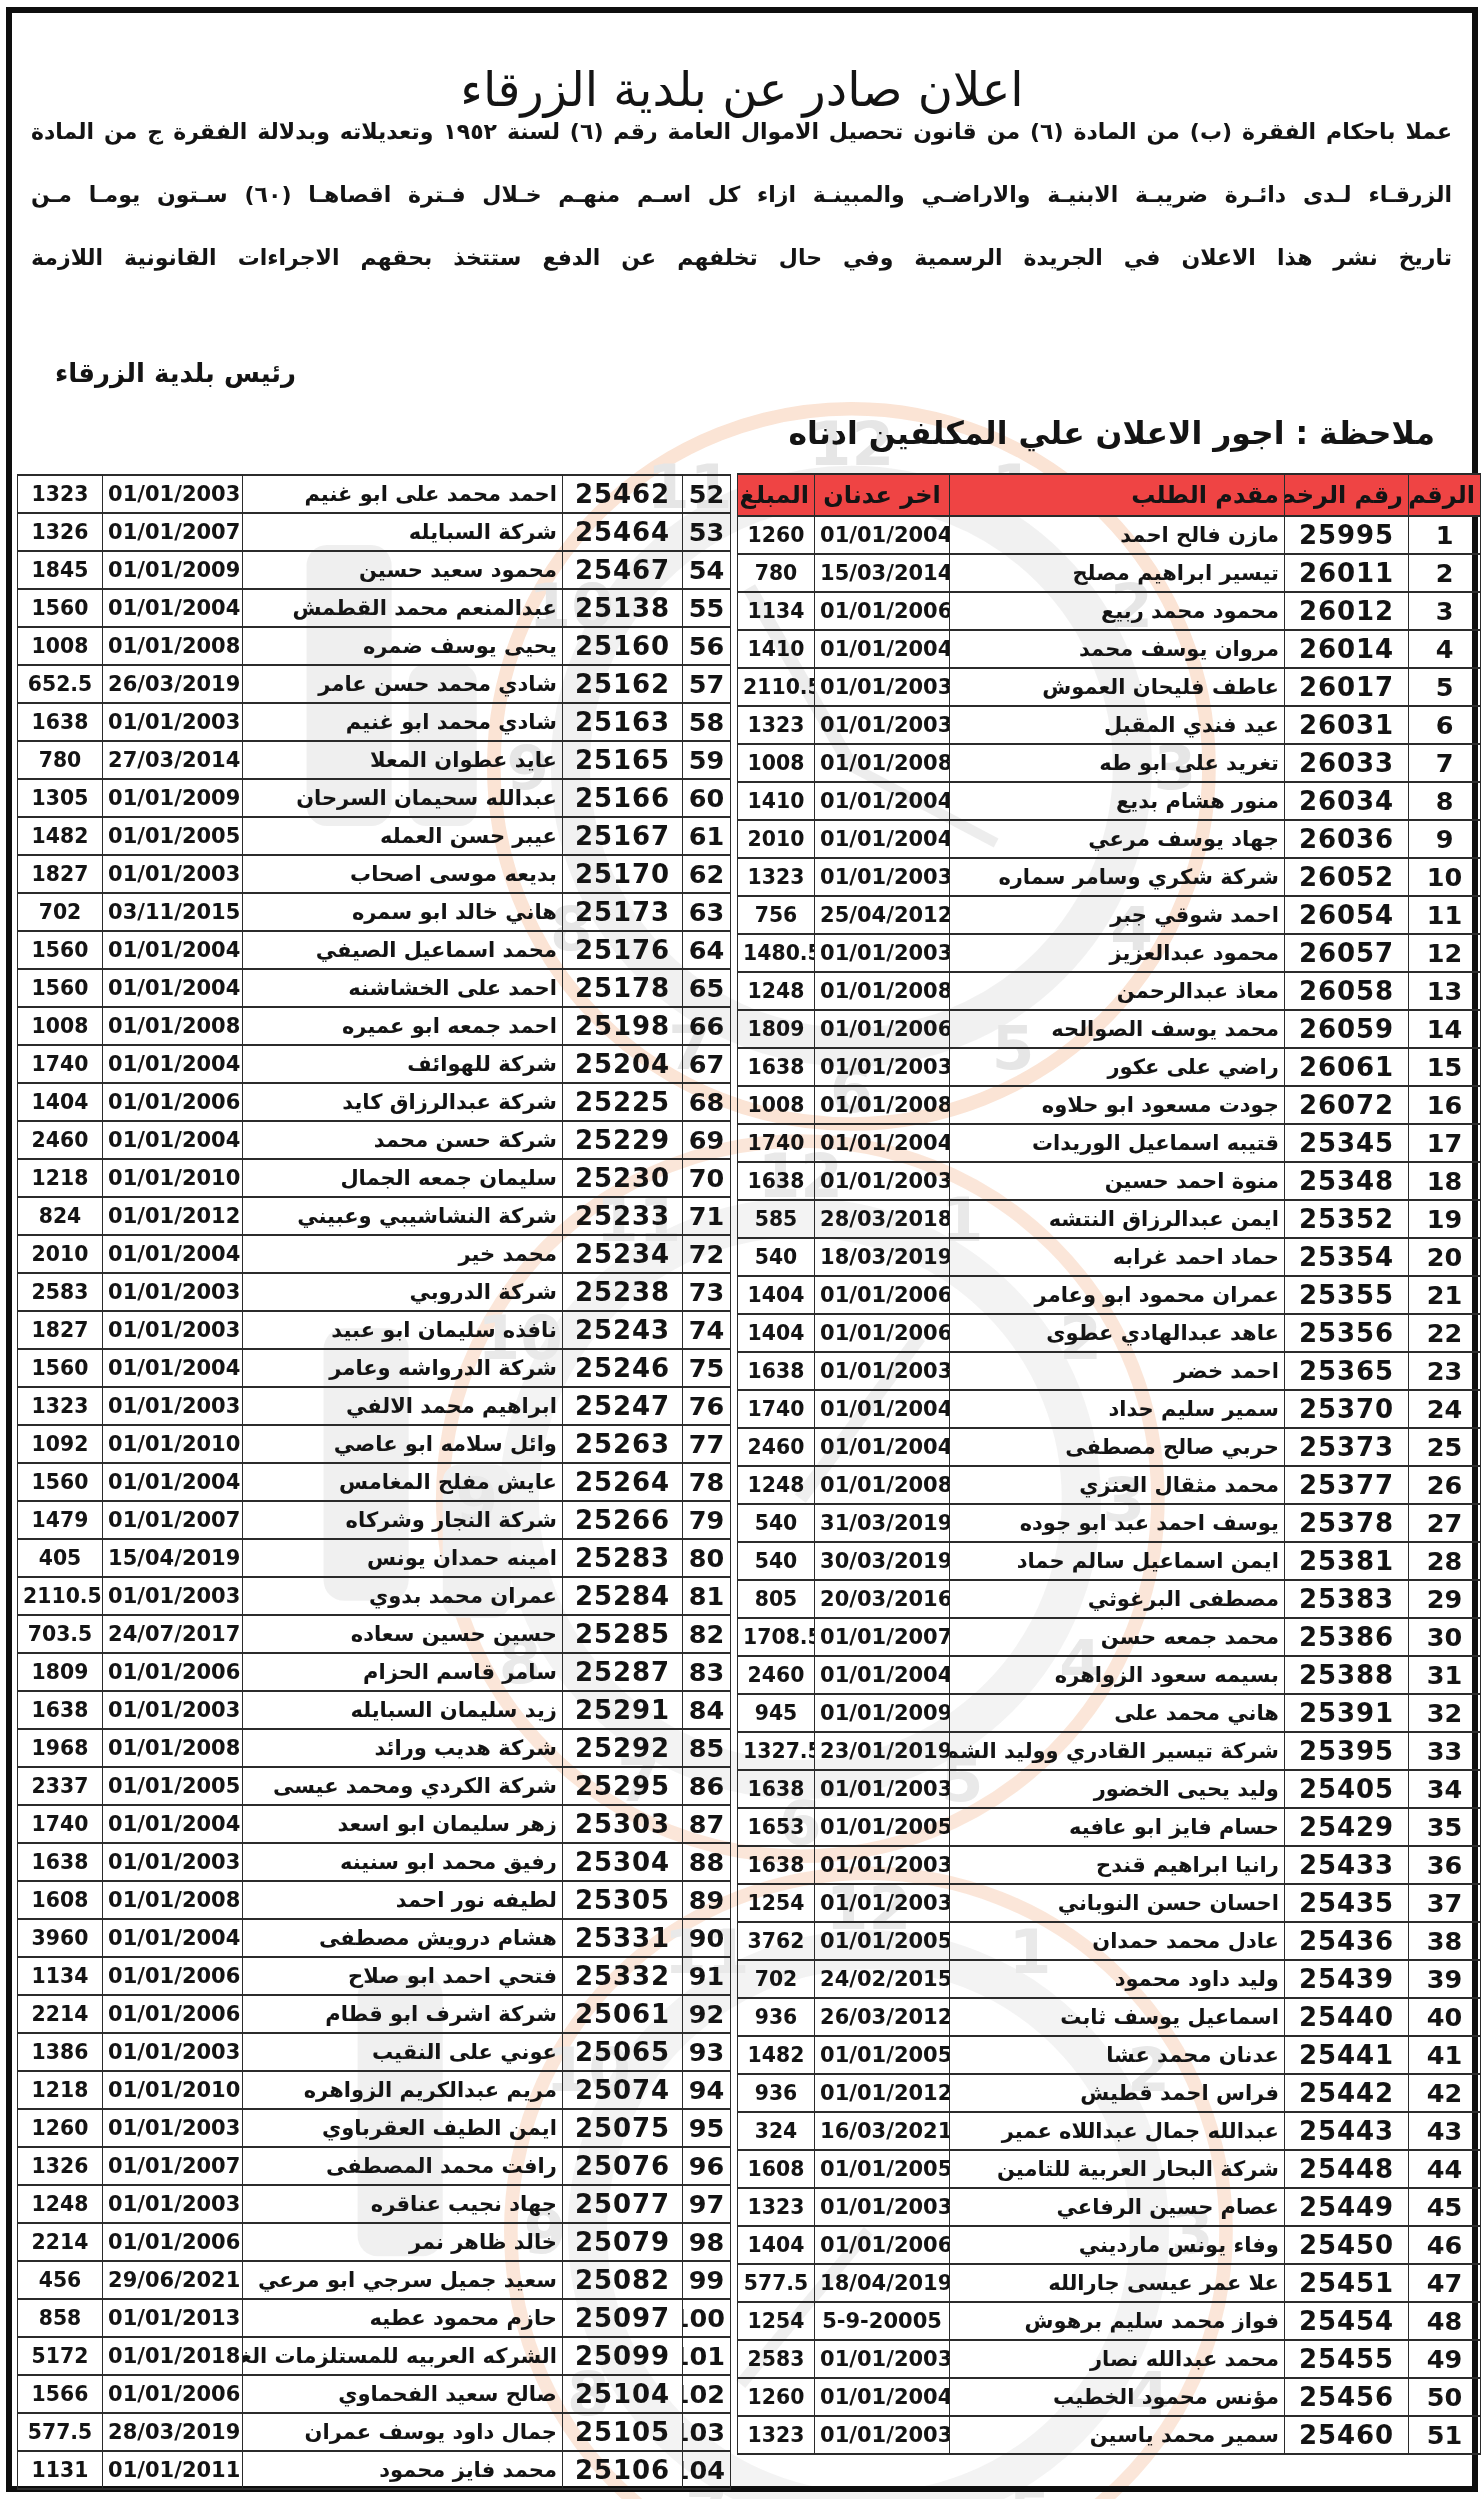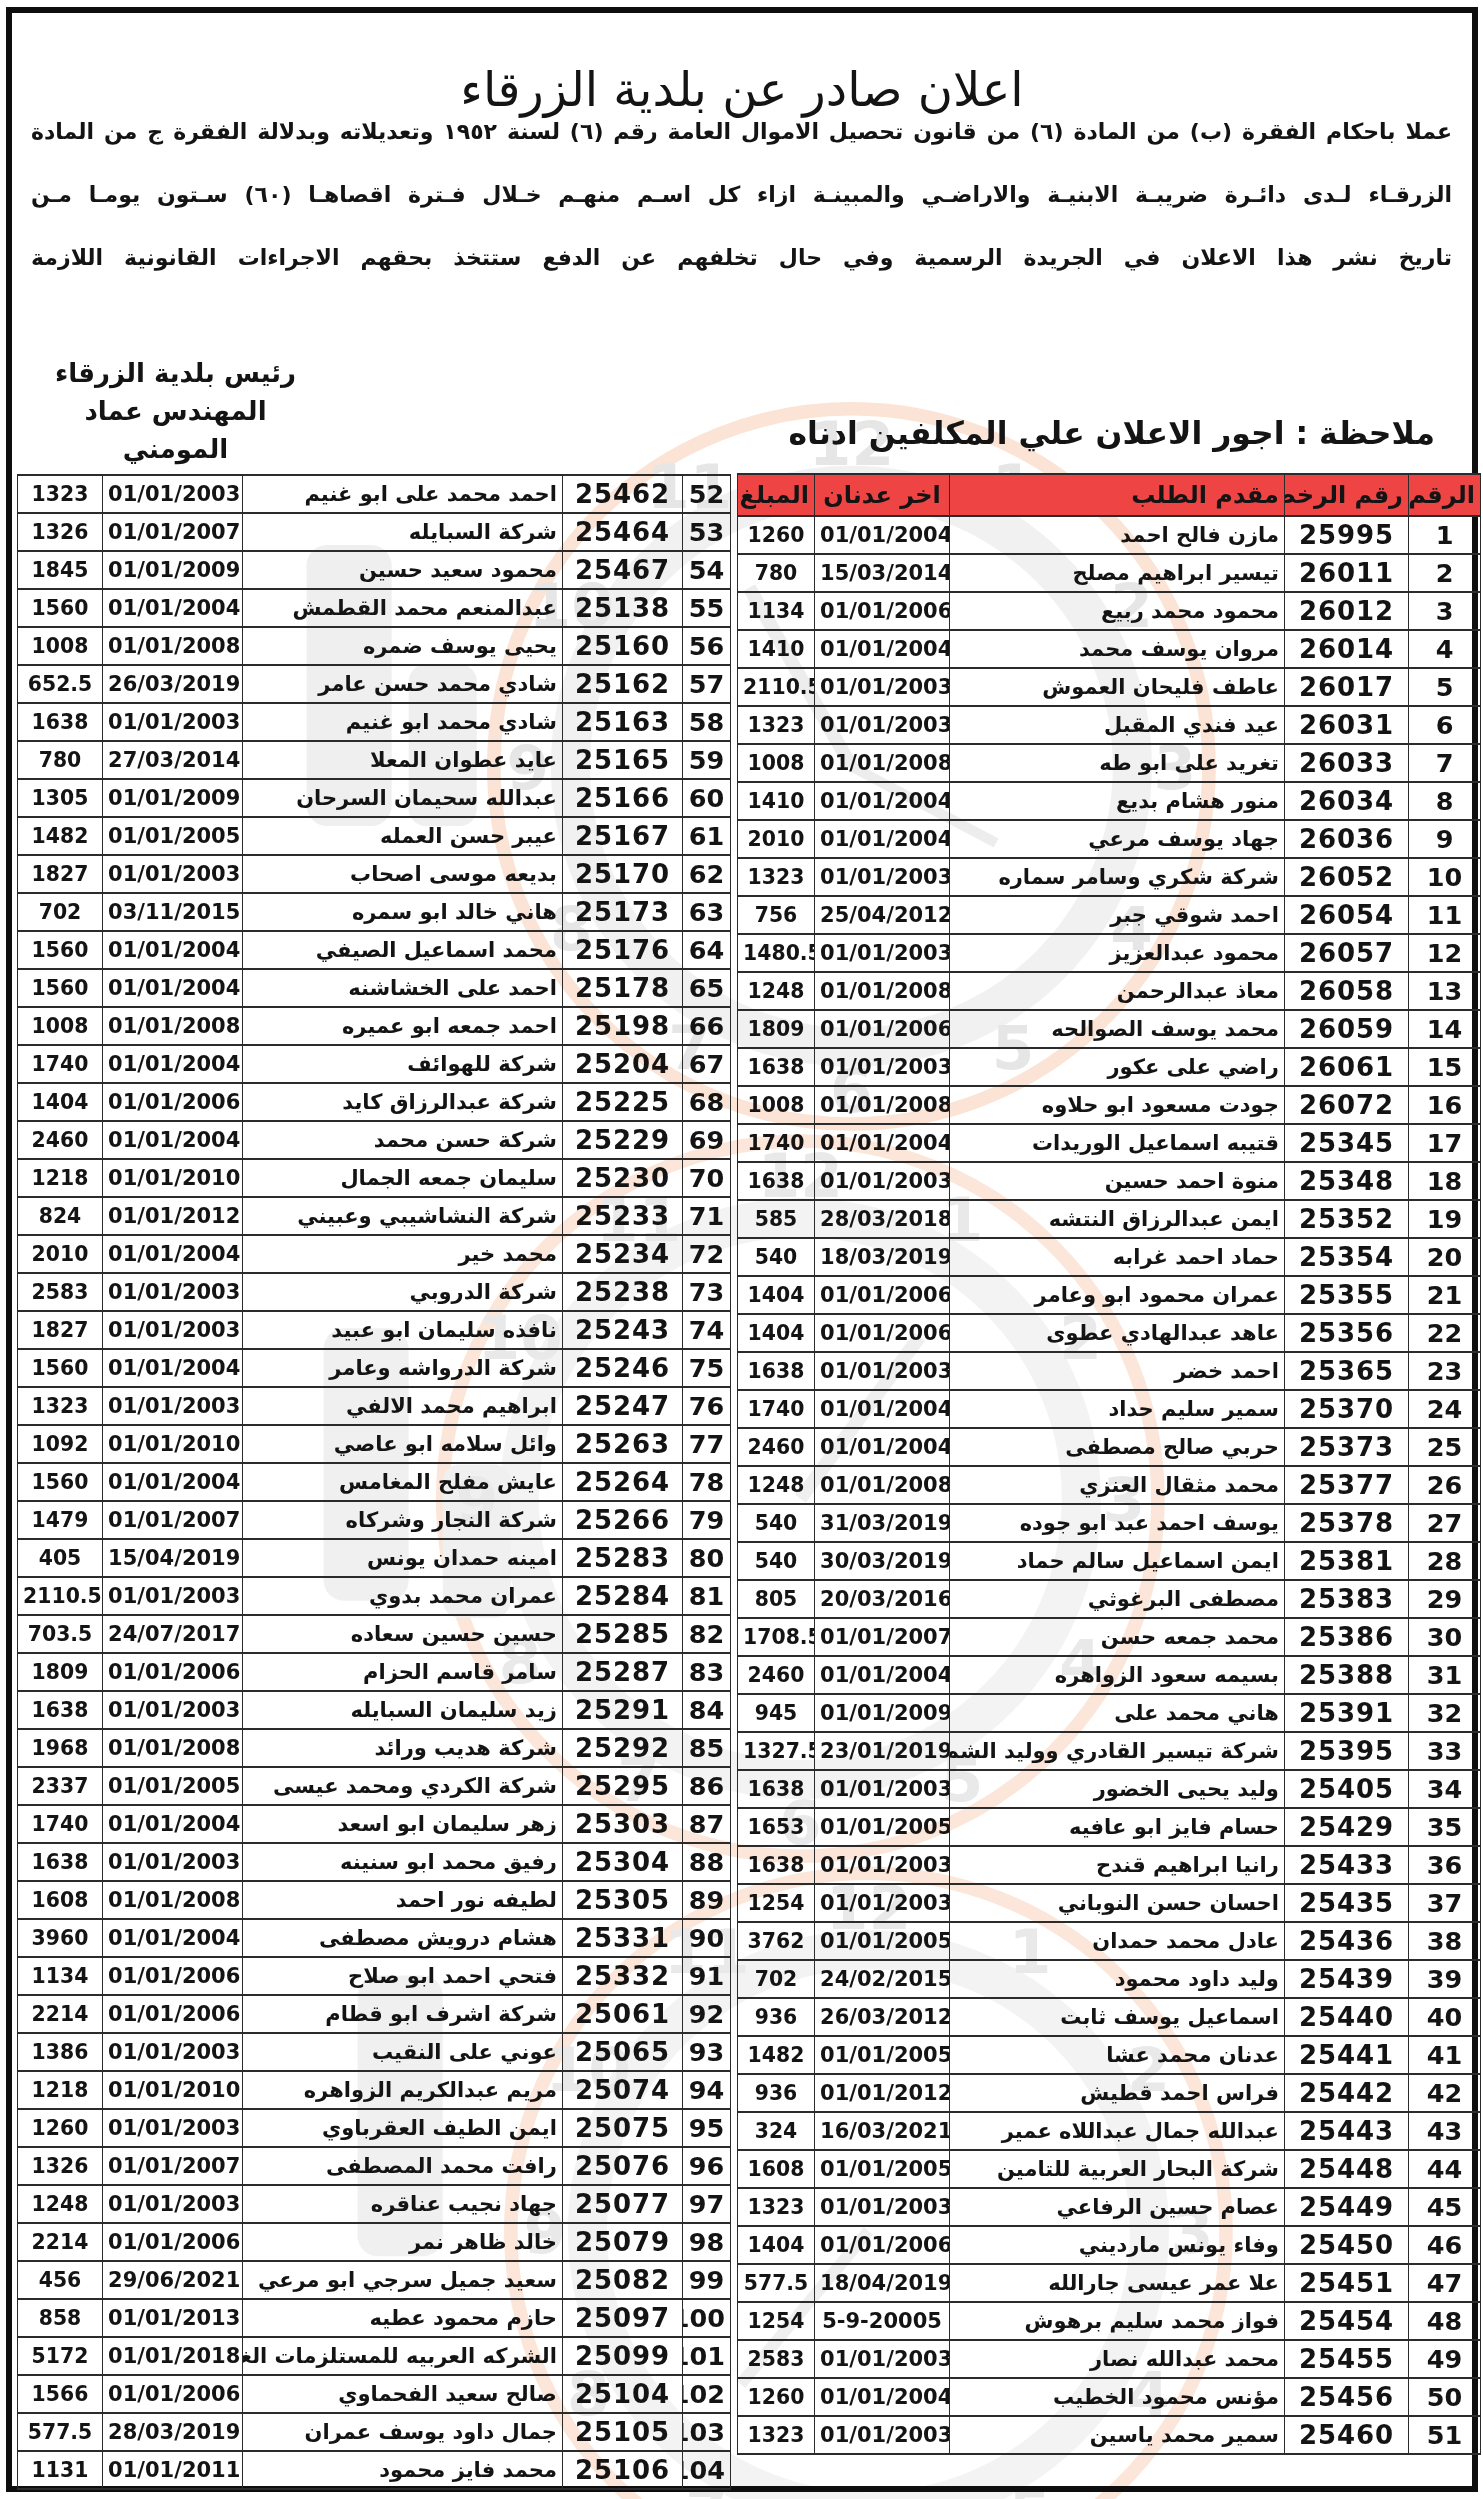--- a/index.html
+++ b/index.html
@@ -116,21 +116,20 @@
 <h1 class="doc-title">اعلان صادر عن بلدية الزرقاء</h1>
 
 <div class="body-text">
   <div class="body-line">عملا باحكام الفقرة (ب) من المادة (٦) من قانون تحصيل الاموال العامة رقم (٦) لسنة ١٩٥٢ وتعديلاته وبدلالة الفقرة ج من المادة</div>
   <div class="body-line">الزرقـاء لـدى دائـرة ضريبـة الابنيـة والاراضـي والمبينـة ازاء كل اسـم منهـم خـلال فـترة اقصاهـا (٦٠) سـتون يومـا مـن</div>
   <div class="body-line">تاريخ نشر هذا الاعلان في الجريدة الرسمية وفي حال تخلفهم عن الدفع ستتخذ بحقهم الاجراءات القانونية اللازمة</div>
 </div>
 
 <div class="signature">
   <div>رئيس بلدية الزرقاء</div>
-  <div>المهندس عماد المومني</div>
 </div>
 
 <div class="note">ملاحظة : اجور الاعلان علي المكلفين ادناه</div>
 
 <table class="tbl tbl-right">
   <colgroup>
     <col style="width:72px">
       <col style="width:124px">
       <col style="width:335px">
       <col style="width:135px">

